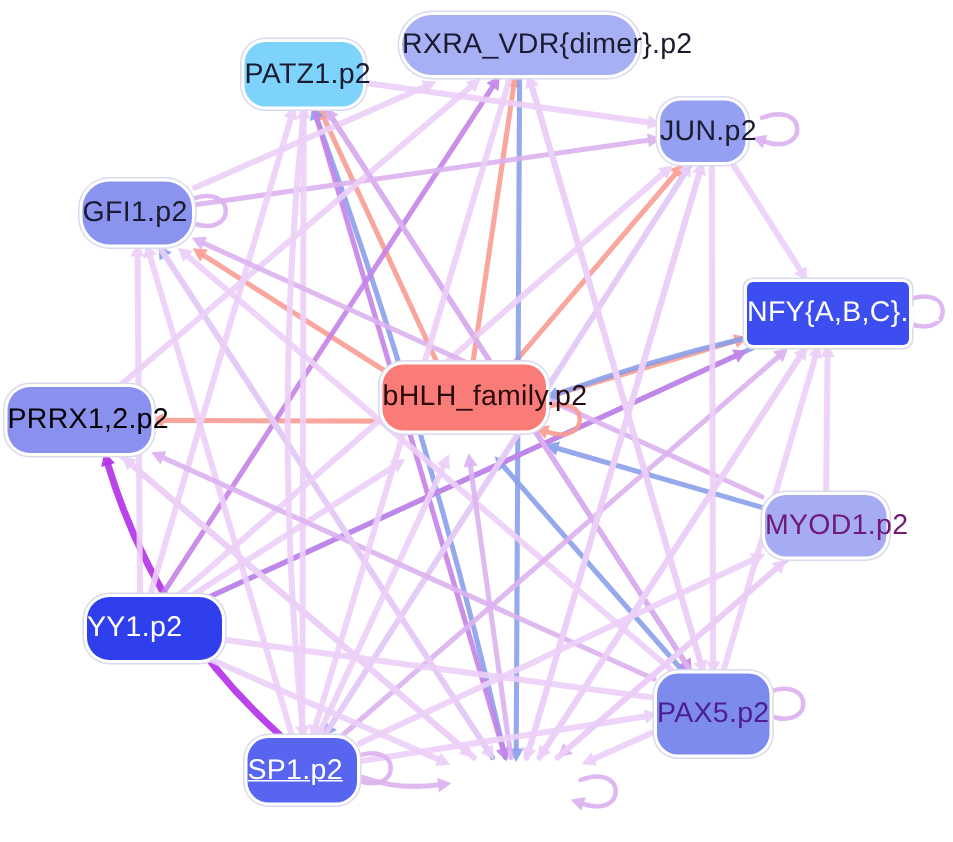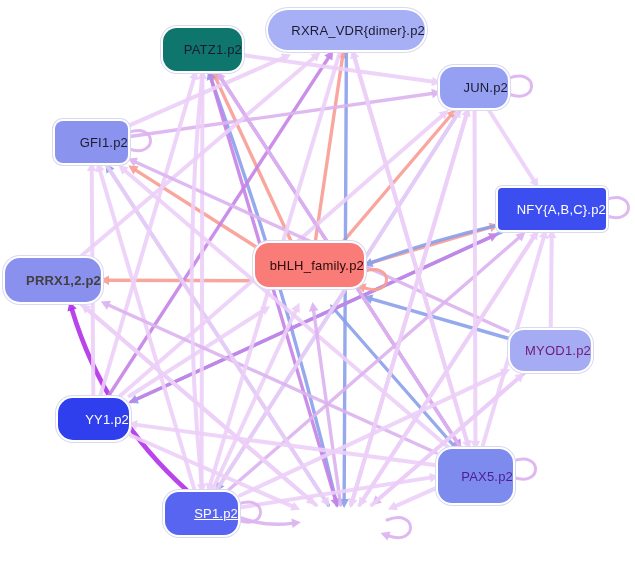--- a/index.html
+++ b/index.html
@@ -1,21 +1,21 @@
 <!DOCTYPE html>
 <html><head>
 <meta charset="utf-8">
 <style>
   html,body{margin:0;padding:0;background:#ffffff;}
   .canvas{position:relative;width:635px;height:561px;background:#ffffff;overflow:hidden;
           font-family:"Liberation Sans", sans-serif;}
   #edge-layer{position:absolute;left:0;top:0;width:635px;height:561px;}
   #node-layer{position:absolute;left:0;top:0;width:635px;height:561px;}
-  .node{position:absolute;display:flex;align-items:center;justify-content:flex-end;
-        font-size:13px;letter-spacing:0.2px;
+  .node{position:absolute;display:flex;align-items:center;justify-content:flex-start;
+        font-size:19px;letter-spacing:0.2px;
         box-shadow:0 0 0 2px #ffffff, 0 0 0 3px #d9d9f0;
         cursor:pointer;white-space:nowrap;}
   .node span{pointer-events:none;}
 </style>
 </head>
 <body>
 
 <div class="canvas">
   <svg id="edge-layer" xmlns="http://www.w3.org/2000/svg" viewBox="0 0 635 561">
       <g>
@@ -284,42 +284,42 @@
       </g>
       <g>
         <path d="M387,520 C418,508 418,546 389,536" fill="none" stroke="#dcb2f0" stroke-width="3" stroke-linecap="round" opacity="0.92"></path>
         <polygon points="380.49164316536354,533.0660838501253 390.56475527993314,531.4622096881939 387.43524472006686,540.5377903118061" fill="#dcb2f0" opacity="0.92"></polygon>
       </g>
     </svg>
   <div id="node-layer">
       <div class="node" style="left: 268px; top: 10px; width: 157px; height: 40px; background: rgb(167, 175, 245); color: rgb(27, 27, 48); border-radius: 20px;">
         <span>RXRA_VDR{dimer}.p2</span>
       </div>
-      <div class="node" style="left: 163px; top: 28px; width: 79px; height: 43px; background: #0f766e; color: rgb(27, 27, 48); border-radius: 14px;">
+      <div class="node" style="left: 163px; top: 28px; width: 79px; height: 43px; background: #7dd3fc; color: rgb(27, 27, 48); border-radius: 14px;">
         <span>PATZ1.p2</span>
       </div>
-      <div class="node" style="left: 440px; top: 67px; width: 68px; height: 41px; background: rgb(150, 160, 242); color: rgb(27, 27, 48); border-radius: 14px;">
+      <div class="node" style="left: 440px; top: 67px; width: 57px; height: 41px; background: rgb(150, 160, 242); color: rgb(27, 27, 48); border-radius: 14px;">
         <span>JUN.p2</span>
       </div>
-      <div class="node" style="left: 55px; top: 121px; width: 73px; height: 42px; background: rgb(138, 147, 238); color: rgb(27, 27, 48); border-radius: 8px;">
+      <div class="node" style="left: 55px; top: 121px; width: 73px; height: 42px; background: rgb(138, 147, 238); color: rgb(27, 27, 48); border-radius: 18px;">
         <span>GFI1.p2</span>
       </div>
       <div class="node" style="left: 498px; top: 188px; width: 108px; height: 42px; background: rgb(60, 78, 240); color: rgb(255, 255, 255); border-radius: 4px;">
         <span>NFY{A,B,C}.p2</span>
       </div>
       <div class="node" style="left: 255px; top: 243px; width: 109px; height: 44px; background: rgb(249, 124, 120); color: rgb(42, 10, 10); border-radius: 14px;">
         <span>bHLH_family.p2</span>
       </div>
-      <div class="node" style="left: 5px; top: 258px; width: 96px; height: 44px; background: rgb(138, 144, 238); color: #404040; border-radius: 15px; font-weight: bold;">
+      <div class="node" style="left: 5px; top: 258px; width: 96px; height: 44px; background: rgb(138, 144, 238); color: #000000; border-radius: 15px;">
         <span>PRRX1,2.p2</span>
       </div>
       <div class="node" style="left: 510px; top: 330px; width: 81px; height: 41px; background: rgb(166, 172, 243); color: #701a75; border-radius: 14px;">
         <span>MYOD1.p2</span>
       </div>
-      <div class="node" style="left: 58px; top: 398px; width: 71px; height: 42px; background: rgb(47, 63, 238); color: rgb(255, 255, 255); border-radius: 15px;">
+      <div class="node" style="left: 58px; top: 398px; width: 90px; height: 42px; background: rgb(47, 63, 238); color: rgb(255, 255, 255); border-radius: 15px;">
         <span>YY1.p2</span>
       </div>
       <div class="node" style="left: 438px; top: 449px; width: 75px; height: 54px; background: rgb(126, 139, 238); color: #4c1d95; border-radius: 14px;">
         <span>PAX5.p2</span>
       </div>
       <div class="node" style="left: 165px; top: 492px; width: 73px; height: 43px; background: rgb(87, 101, 240); color: rgb(255, 255, 255); border-radius: 14px; text-decoration: underline;">
         <span>SP1.p2</span>
       </div>
     </div>
 </div>

